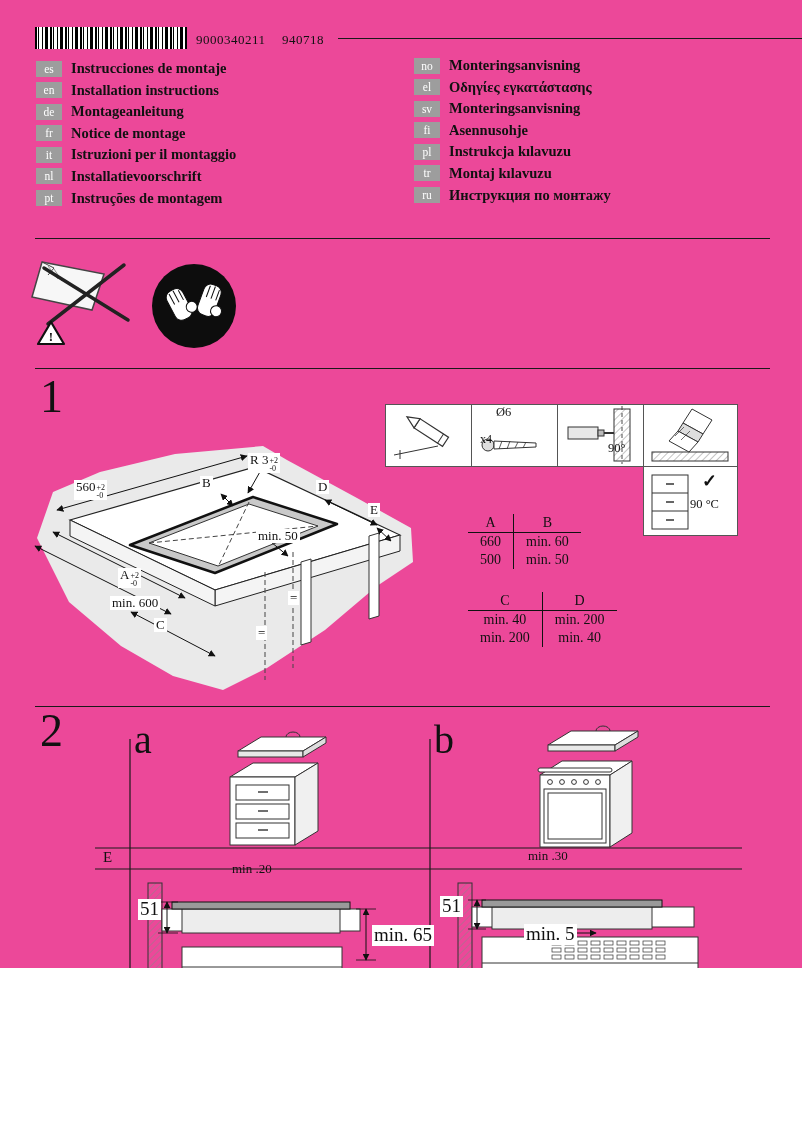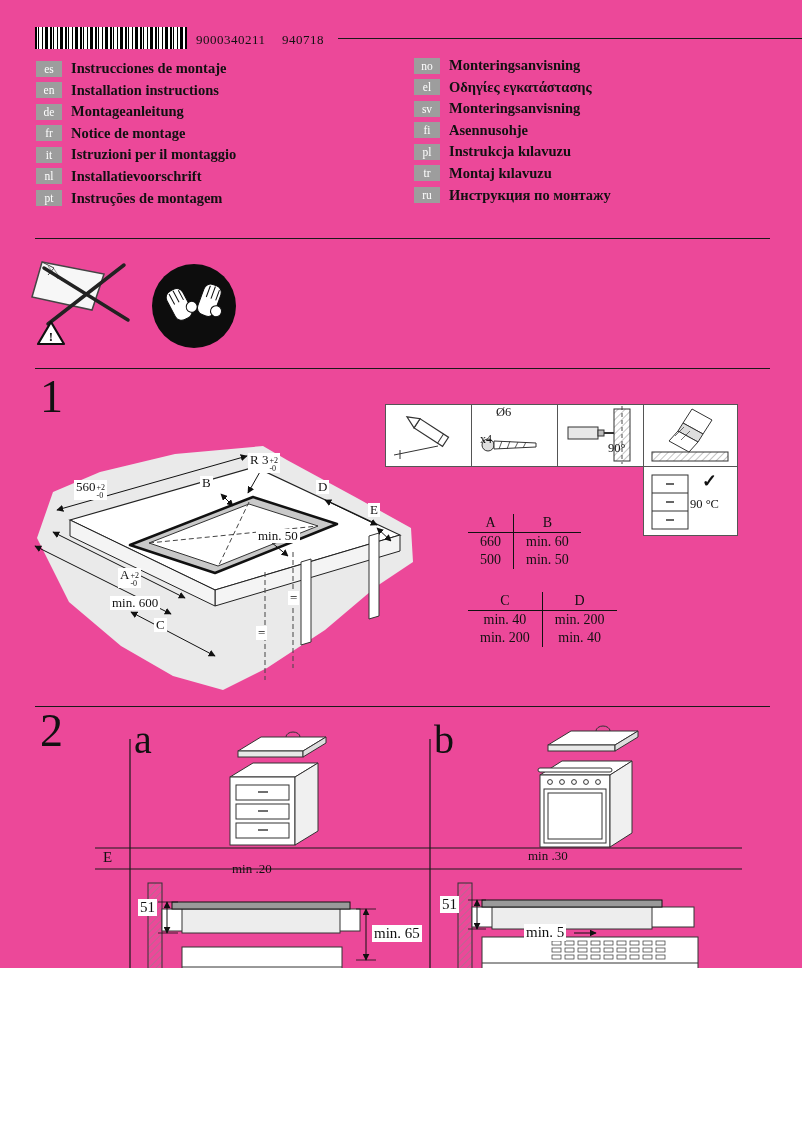--- a/index.html
+++ b/index.html
@@ -13,21 +13,21 @@
        #fff 4px,#fff 7px,#000 7px,#000 8px,#fff 8px,#fff 10px,#000 10px,#000 13px,#fff 13px,#fff 15px); }
   .code-text { position:absolute; top:32px; font-size:13px; letter-spacing:.5px; }
   .lang-col { position:absolute; display:flex; flex-direction:column; gap:4.6px; }
   .lang-row { display:flex; align-items:center; height:17px; }
   .lang-badge { width:26px; height:16px; background:#9d9d9d; color:#fff; font-size:11.5px;
      display:flex; align-items:center; justify-content:center; margin-right:9px; flex:0 0 26px; }
   .lang-label { font-weight:bold; font-size:14.5px; white-space:nowrap; }
   .big-num { position:absolute; font-size:46px; line-height:1; font-weight:400; }
   .letter { position:absolute; font-size:40px; line-height:1; font-weight:400; }
   .dim { position:absolute; font-size:13px; line-height:1.1; white-space:nowrap; background:#fff; padding:0 2px; }
-  .lbl { position:absolute; font-size:15px; line-height:1.1; white-space:nowrap; }
+  .lbl { position:absolute; font-size:19px; line-height:1.1; white-space:nowrap; }
   .mask { background:#fff; padding:0 2px; }
   .tol { display:inline-flex; flex-direction:column; font-size:8px; line-height:8px;
          vertical-align:1px; margin-left:1px; }
   .dim-table { position:absolute; border-collapse:collapse; font-size:14px; }
   .dim-table th, .dim-table td { font-weight:normal; text-align:center; padding:1px 12px; }
   .dim-table thead th { border-bottom:1px solid #111; }
   .dim-table th + th, .dim-table td + td { border-left:1px solid #111; }
   .detail-box { position:absolute; border:1px solid #555; background:#fff; }
 </style>
 </head>

